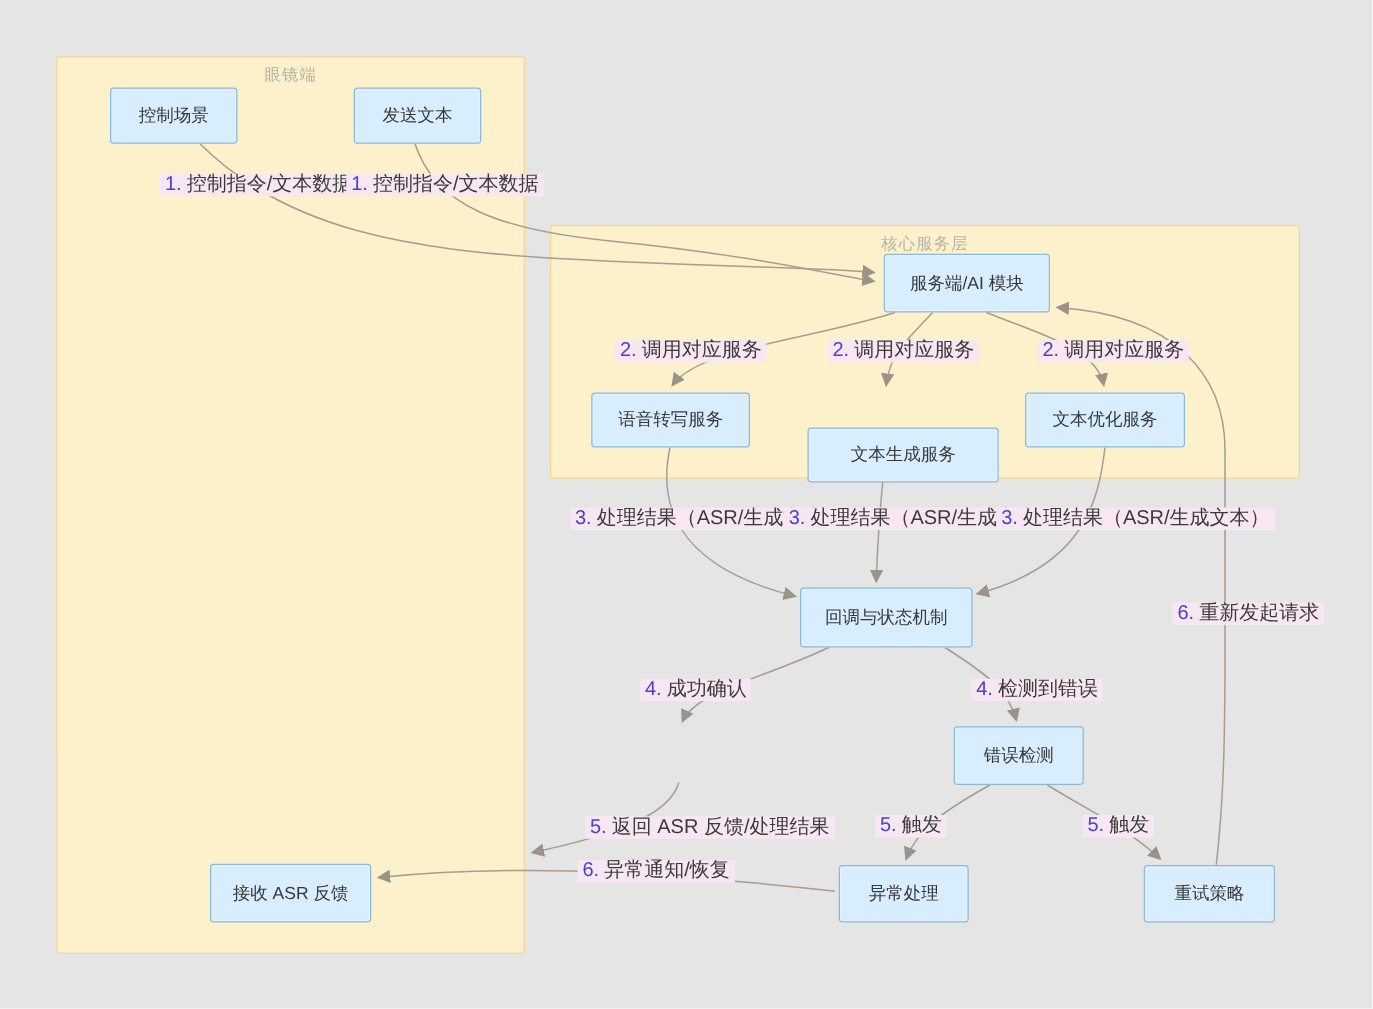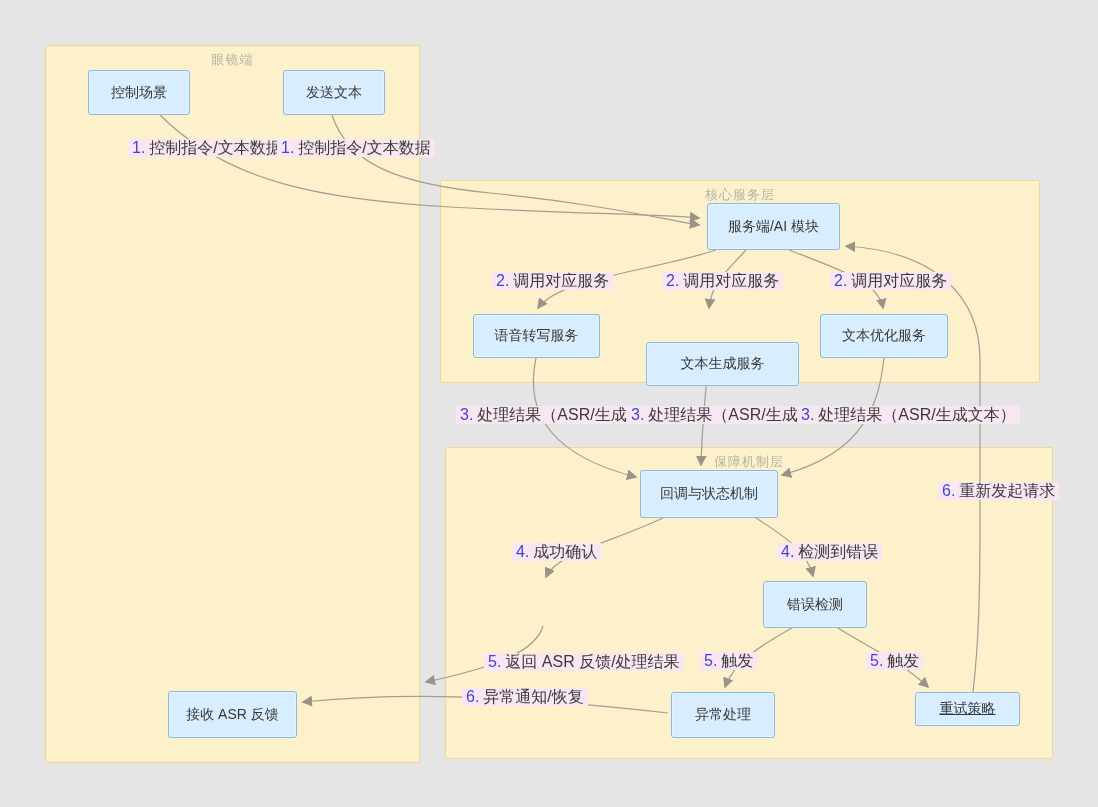--- a/index.html
+++ b/index.html
@@ -70,23 +70,20 @@
 <body>
 
 <div class="canvas">
 
   <div class="group" style="left:45px; top:45px; width:375px; height:718px;">
     <span class="group-title">眼镜端</span>
   </div>
   <div class="group" style="left:440px; top:180px; width:600px; height:203px;">
     <span class="group-title">核心服务层</span>
   </div>
-  <div class="group" style="left:445px; top:447px; width:608px; height:312px;">
-    <span class="group-title">保障机制层</span>
-  </div>
 
   <svg class="edges-layer" width="1098" height="807" viewBox="0 0 1098 807" xmlns="http://www.w3.org/2000/svg">
     <defs>
       <marker id="arrow" viewBox="0 0 10 10" refX="8.5" refY="5" markerWidth="9" markerHeight="9" orient="auto-start-reverse">
         <path d="M0,0 L10,5 L0,10 z" fill="#9a9488"></path>
       </marker>
     </defs>
     <path class="edge" d="M160,115 C230,185 330,200 450,207 C580,214 660,214 699,218" marker-end="url(#arrow)"></path>
     <path class="edge" d="M332,115 C348,165 400,184 490,193 C600,204 662,219 699,225" marker-end="url(#arrow)"></path>
     <path class="edge" d="M716,250 C648,272 560,278 538,308" marker-end="url(#arrow)"></path>
@@ -124,21 +121,21 @@
   </div>
   <div class="node" style="left:640px; top:470px; width:138px; height:48px;">
     <span>回调与状态机制</span>
   </div>
   <div class="node" style="left:763px; top:581px; width:104px; height:47px;">
     <span>错误检测</span>
   </div>
   <div class="node" style="left:671px; top:692px; width:104px; height:46px;">
     <span>异常处理</span>
   </div>
-  <div class="node" style="left:915px; top:692px; width:105px; height:34px;text-decoration:underline;">
+  <div class="node" style="left:915px; top:692px; width:105px; height:46px;">
     <span>重试策略</span>
   </div>
   <div class="node" style="left:168px; top:691px; width:129px; height:47px;">
     <span>接收 ASR 反馈</span>
   </div>
 
   <div class="edge-label" style="left:128px; top:139px;">
     <span class="num">1.</span><span class="txt">控制指令/文本数据</span>
   </div>
   <div class="edge-label" style="left:277px; top:139px;">
@@ -161,21 +158,21 @@
   </div>
   <div class="edge-label" style="left:797px; top:406px;">
     <span class="num">3.</span><span class="txt">处理结果（ASR/生成文本）</span>
   </div>
   <div class="edge-label" style="left:512px; top:543px;">
     <span class="num">4.</span><span class="txt">成功确认</span>
   </div>
   <div class="edge-label" style="left:777px; top:543px;">
     <span class="num">4.</span><span class="txt">检测到错误</span>
   </div>
-  <div class="edge-label" style="left:484px; top:653px;">
+  <div class="edge-label" style="left:468px; top:653px;">
     <span class="num">5.</span><span class="txt">返回 ASR 反馈/处理结果</span>
   </div>
   <div class="edge-label" style="left:700px; top:652px;">
     <span class="num">5.</span><span class="txt">触发</span>
   </div>
   <div class="edge-label" style="left:866px; top:652px;">
     <span class="num">5.</span><span class="txt">触发</span>
   </div>
   <div class="edge-label" style="left:462px; top:688px;">
     <span class="num">6.</span><span class="txt">异常通知/恢复</span>

